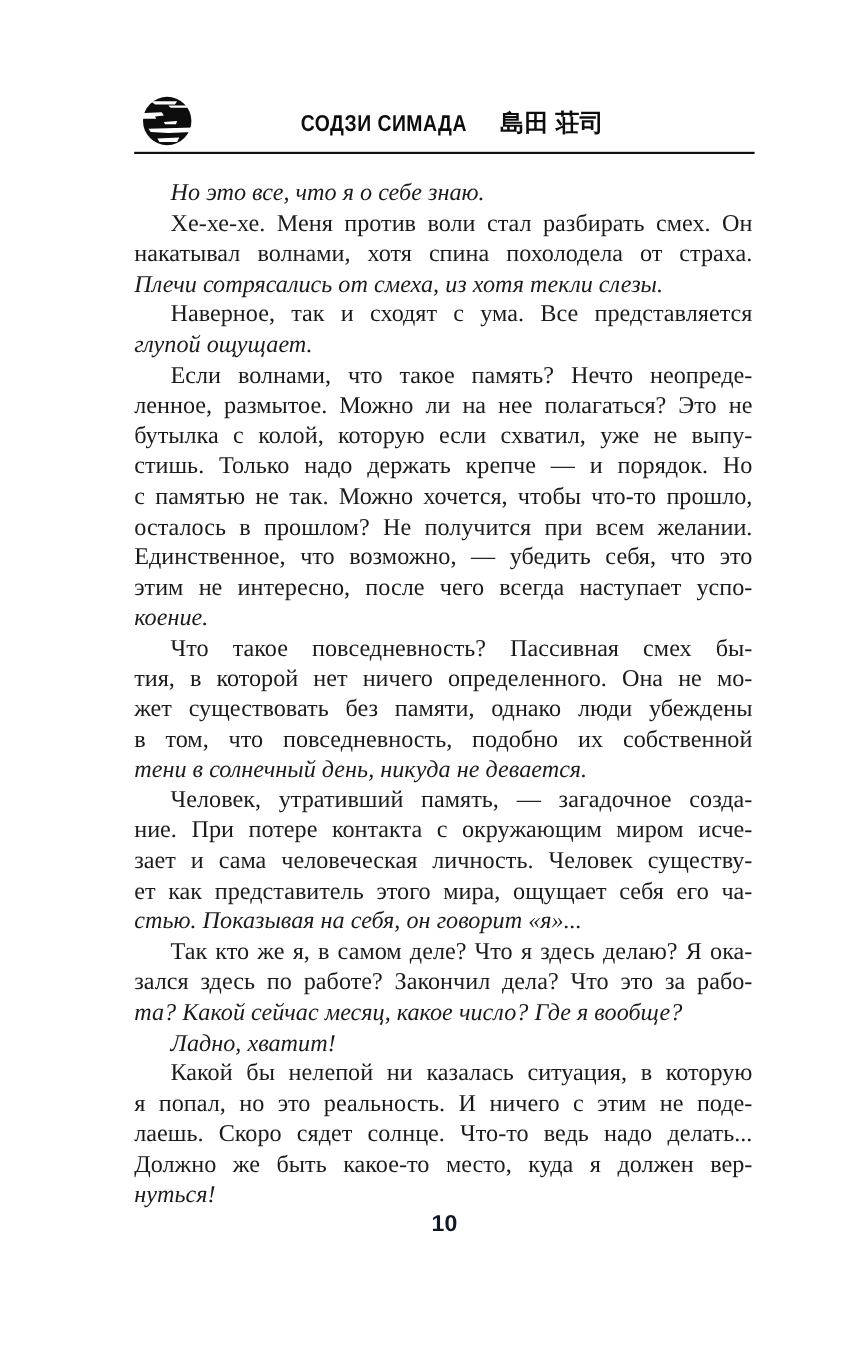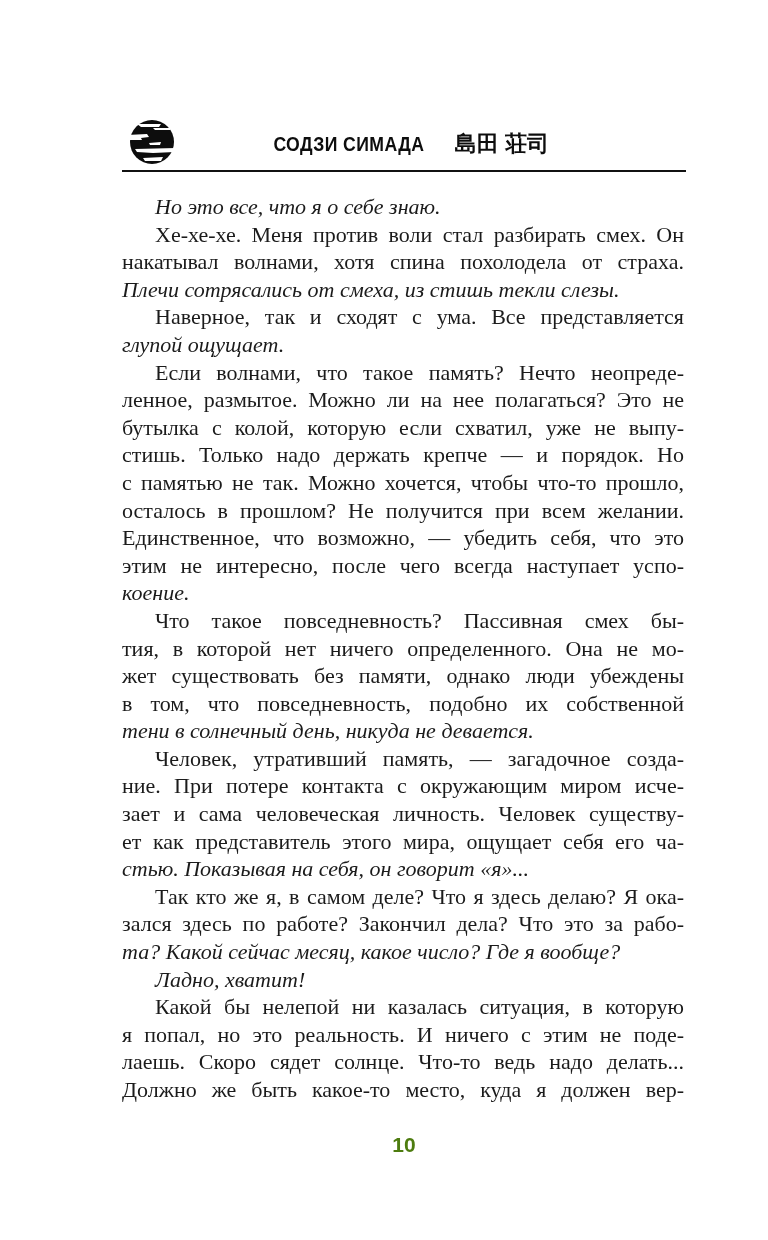--- a/index.html
+++ b/index.html
@@ -11,21 +11,20 @@
     height: 1240px;
     background: #ffffff;
     position: relative;
     overflow: hidden;
     font-family: "Liberation Serif", "DejaVu Serif", serif;
     color: #1b1b1b;
   }
   .page {
     position: absolute;
     inset: 0;
-    margin-top: 32px;
   }
   
   .header {
     position: absolute;
     left: 122px;
     top: 84px;
     width: 564px;
     height: 58px;
   }
   .logo {
@@ -90,21 +89,21 @@
   
   .page-number {
     position: absolute;
     left: 122px;
     top: 1101px;
     width: 564px;
     text-align: center;
     font-family: "Liberation Sans", "DejaVu Sans", sans-serif;
     font-weight: 700;
     font-size: 21px;
-    color: #4d7c0f;
+    color: #0f172a;
   }
 </style>
 </head>
 <body>
 
 <div class="page">
 
   <div class="header">
     <span class="logo">
       <svg width="49" height="49" viewBox="0 0 49 49" xmlns="http://www.w3.org/2000/svg">
@@ -125,21 +124,21 @@
     <div class="header-rule"></div>
   </div>
 
   <div class="body-text">
       <div class="para">
         <div class="line first last">Но это все, что я о себе знаю.</div>
       </div>
       <div class="para">
         <div class="line first">Хе-хе-хе. Меня против воли стал разбирать смех. Он</div>
         <div class="line">накатывал волнами, хотя спина похолодела от страха.</div>
-        <div class="line last">Плечи сотрясались от смеха, из стишь текли слезы.</div>
+        <div class="line last">Плечи сотрясались от смеха, из хотя текли слезы.</div>
       </div>
       <div class="para">
         <div class="line first">Наверное, так и сходят с ума. Все представляется</div>
         <div class="line last">глупой ощущает.</div>
       </div>
       <div class="para">
         <div class="line first">Если волнами, что такое память? Нечто неопреде-</div>
         <div class="line">ленное, размытое. Можно ли на нее полагаться? Это не</div>
         <div class="line">бутылка с колой, которую если схватил, уже не выпу-</div>
         <div class="line">стишь. Только надо держать крепче — и порядок. Но</div>
@@ -169,18 +168,19 @@
         <div class="line last">та? Какой сейчас месяц, какое число? Где я вообще?</div>
       </div>
       <div class="para">
         <div class="line first last">Ладно, хватит!</div>
       </div>
       <div class="para">
         <div class="line first">Какой бы нелепой ни казалась ситуация, в которую</div>
         <div class="line">я попал, но это реальность. И ничего с этим не поде-</div>
         <div class="line">лаешь. Скоро сядет солнце. Что-то ведь надо делать...</div>
         <div class="line">Должно же быть какое-то место, куда я должен вер-</div>
+        <div class="line last">нуться!</div>
       </div>
     </div>
 
   <div class="page-number">10</div>
 
 </div>
 
 </body></html>

